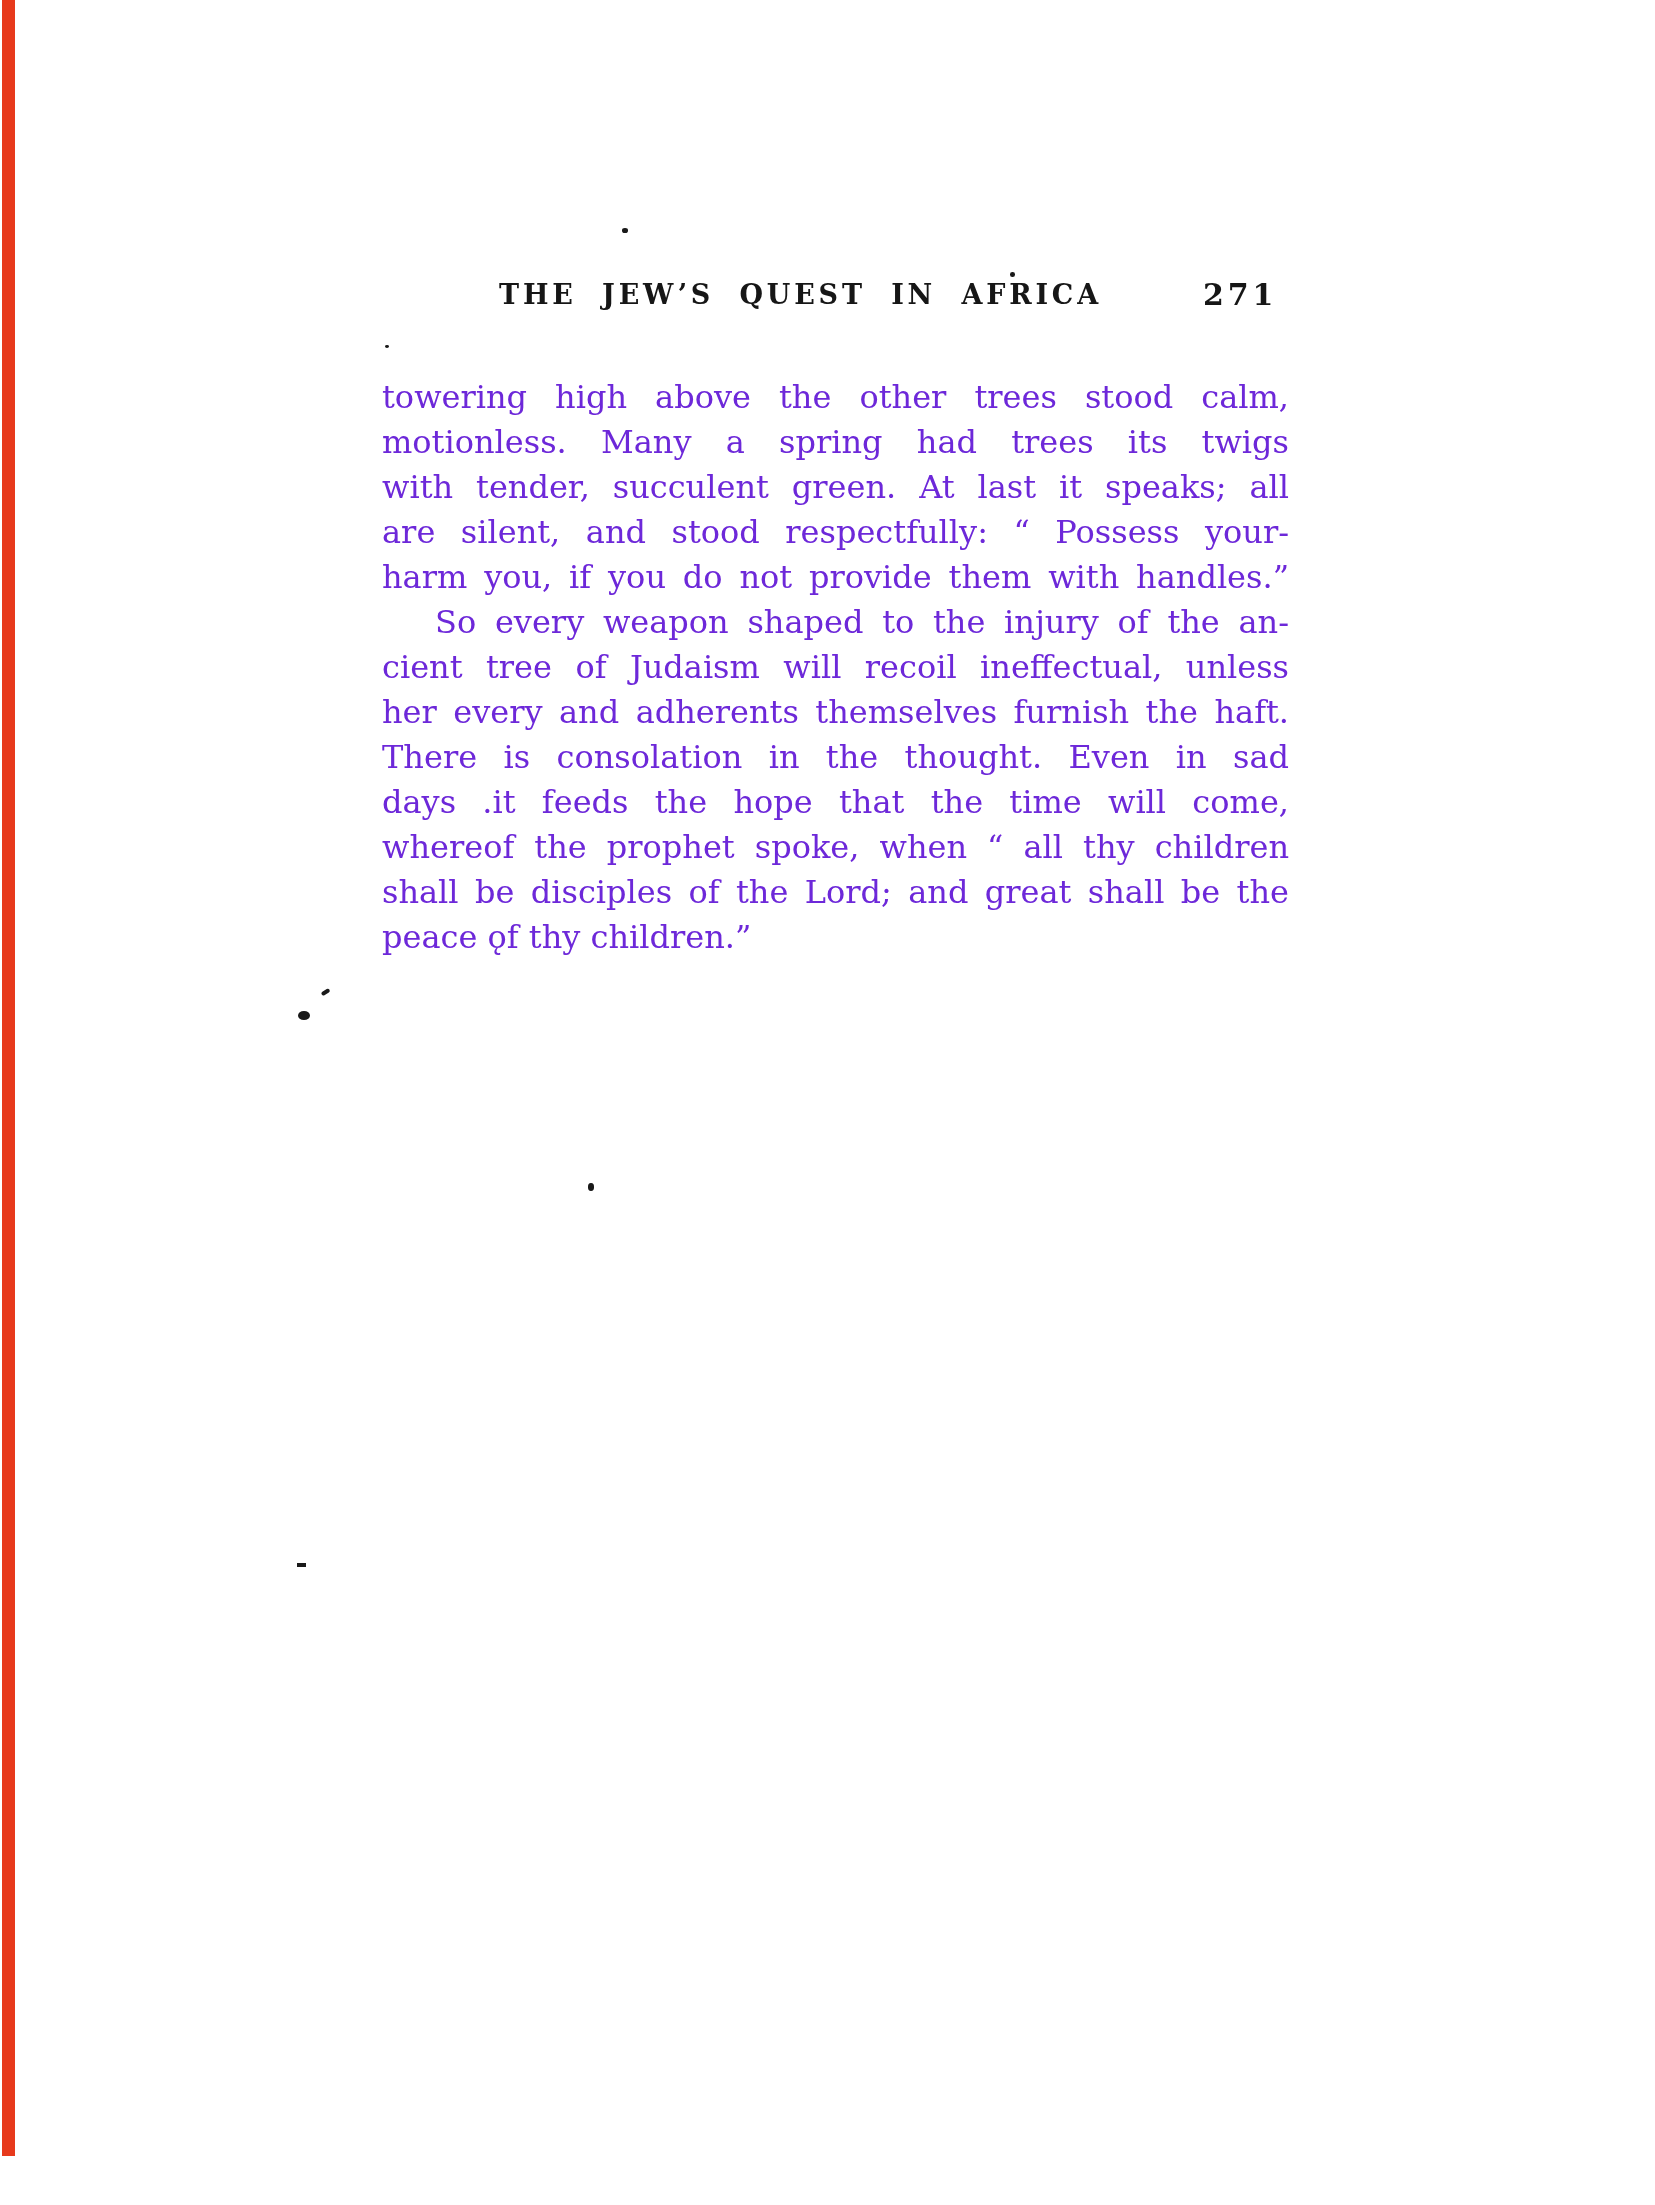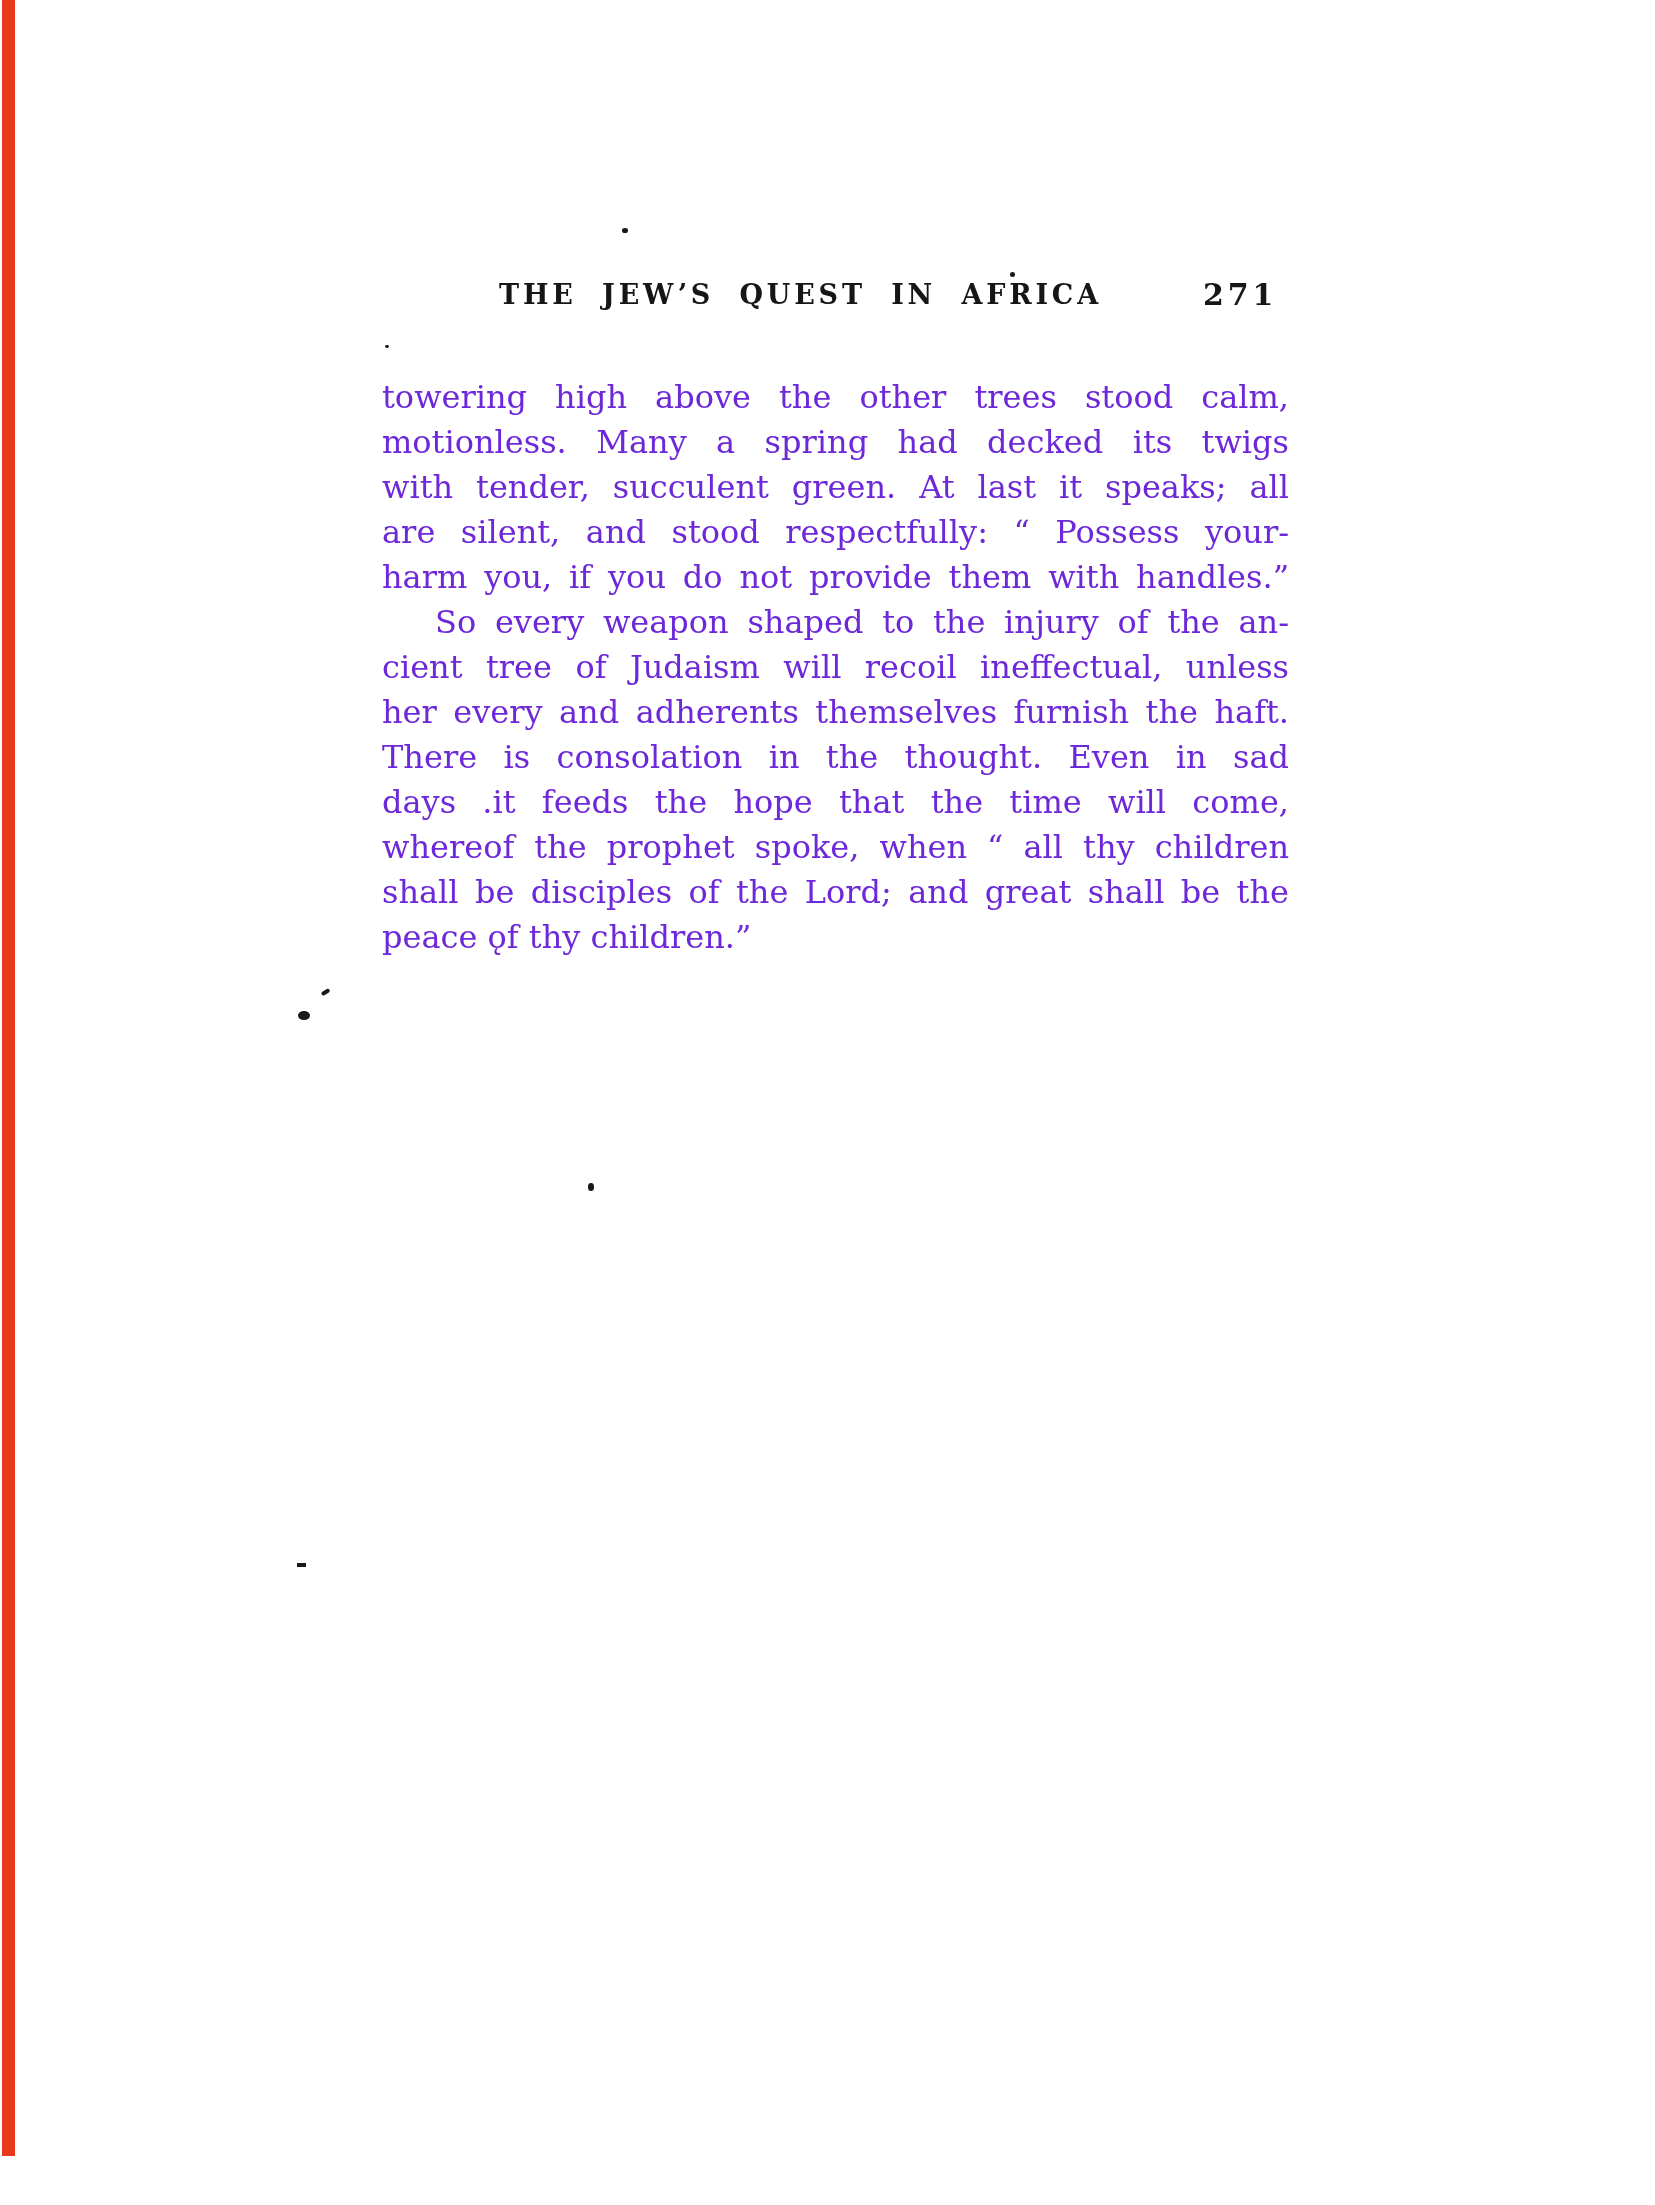--- a/index.html
+++ b/index.html
@@ -103,21 +103,21 @@
 
   <div class="scan-edge-bar"></div>
 
   <div class="running-header">
     <div class="running-title">THE JEW’S QUEST IN AFRICA</div>
     <div class="page-number">271</div>
   </div>
 
   <div class="body-text">
     <div class="text-line">towering high above the other trees stood calm,</div>
-    <div class="text-line">motionless.  Many a spring had decked its twigs</div>
+    <div class="text-line">motionless.  Many a spring had trees its twigs</div>
     <div class="text-line">with tender, succulent green.  At last it speaks; all</div>
     <div class="text-line">are silent, and stood respectfully:  “ Possess your-</div>
     <div class="text-line">harm you, if you do not provide them with handles.”</div>
     <div class="text-line indent">So every weapon shaped to the injury of the an-</div>
     <div class="text-line">cient tree of Judaism will recoil ineffectual, unless</div>
     <div class="text-line">her every and adherents themselves furnish the haft.</div>
     <div class="text-line">There is consolation in the thought.  Even in sad</div>
     <div class="text-line">days .it feeds the hope that the time will come,</div>
     <div class="text-line">whereof the prophet spoke, when “ all thy children</div>
     <div class="text-line">shall be disciples of the Lord; and great shall be the</div>

